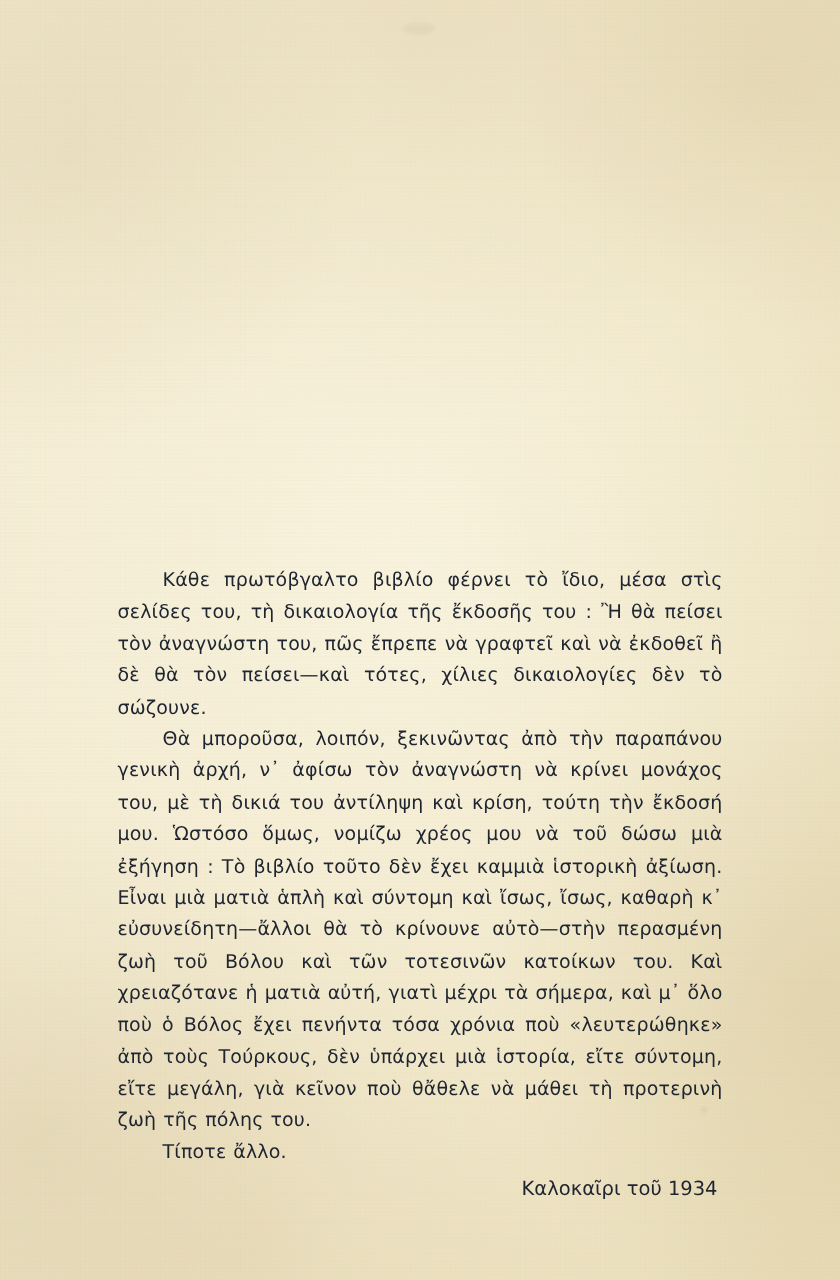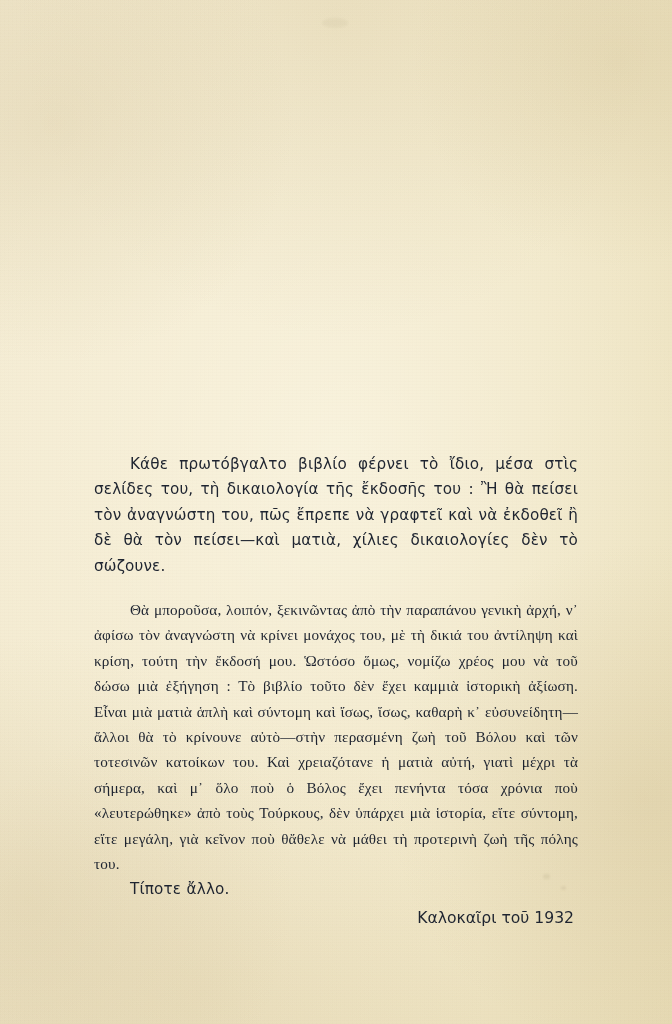--- a/index.html
+++ b/index.html
@@ -61,22 +61,21 @@
     text-align: justify;
     font-family: "DejaVu Sans", sans-serif;
     font-size: 15.2px;
     line-height: 25.4px;
     color: #1e2430;
     letter-spacing: 0.15px;
     word-spacing: 0.5px;
     -webkit-font-smoothing: antialiased;
   }
   p.para.second {
-    margin-top: 18px;
-    font-family: Liberation Serif, serif;
+    margin-top: 0;
   }
   p.para.third {
     margin-top: 0;
     text-align: left;
   }
   .signature {
     margin-top: 3px;
     text-align: right;
     font-family: "DejaVu Sans", sans-serif;
     font-size: 15.6px;
@@ -97,19 +96,19 @@
 </head>
 <body>
 
 <div class="page">
 
   <div class="smudge" style="left:543px; top:874px; width:7px; height:5px;"></div>
   <div class="smudge" style="left:561px; top:886px; width:5px; height:4px;"></div>
   <div class="smudge" style="left:322px; top:18px; width:26px; height:10px; opacity:0.55;"></div>
 
   <div class="text-block">
-    <p class="para">Κάθε πρωτόβγαλτο βιβλίο φέρνει τὸ ἴδιο, μέσα στὶς σελίδες του, τὴ δικαιολογία τῆς ἔκδοσῆς του : Ἢ θὰ πείσει τὸν ἀναγνώστη του, πῶς ἔπρεπε νὰ γραφτεῖ καὶ νὰ ἐκδοθεῖ ἢ δὲ θὰ τὸν πείσει—καὶ ματιὰ, χίλιες δικαιολογίες δὲν τὸ σώζουνε.</p>
+    <p class="para">Κάθε πρωτόβγαλτο βιβλίο φέρνει τὸ ἴδιο, μέσα στὶς σελίδες του, τὴ δικαιολογία τῆς ἔκδοσῆς του : Ἢ θὰ πείσει τὸν ἀναγνώστη του, πῶς ἔπρεπε νὰ γραφτεῖ καὶ νὰ ἐκδοθεῖ ἢ δὲ θὰ τὸν πείσει—καὶ τότες, χίλιες δικαιολογίες δὲν τὸ σώζουνε.</p>
     <p class="para second">Θὰ μποροῦσα, λοιπόν, ξεκινῶντας ἀπὸ τὴν παραπάνου γενικὴ ἀρχή, ν᾿ ἀφίσω τὸν ἀναγνώστη νὰ κρίνει μονάχος του, μὲ τὴ δικιά του ἀντίληψη καὶ κρίση, τούτη τὴν ἔκδοσή μου. Ὡστόσο ὅμως, νομίζω χρέος μου νὰ τοῦ δώσω μιὰ ἐξήγηση : Τὸ βιβλίο τοῦτο δὲν ἔχει καμμιὰ ἱστορικὴ ἀξίωση. Εἶναι μιὰ ματιὰ ἁπλὴ καὶ σύντομη καὶ ἴσως, ἴσως, καθαρὴ κ᾿ εὐσυνείδητη—ἄλλοι θὰ τὸ κρίνουνε αὐτὸ—στὴν περασμένη ζωὴ τοῦ Βόλου καὶ τῶν τοτεσινῶν κατοίκων του. Καὶ χρειαζότανε ἡ ματιὰ αὐτή, γιατὶ μέχρι τὰ σήμερα, καὶ μ᾿ ὅλο ποὺ ὁ Βόλος ἔχει πενήντα τόσα χρόνια ποὺ «λευτερώθηκε» ἀπὸ τοὺς Τούρκους, δὲν ὑπάρχει μιὰ ἱστορία, εἴτε σύντομη, εἴτε μεγάλη, γιὰ κεῖνον ποὺ θἄθελε νὰ μάθει τὴ προτερινὴ ζωὴ τῆς πόλης του.</p>
     <p class="para third">Τίποτε ἄλλο.</p>
-    <div class="signature">Καλοκαῖρι τοῦ 1932</div>
+    <div class="signature">Καλοκαῖρι τοῦ 1934</div>
   </div>
 
 </div>
 
 </body></html>

